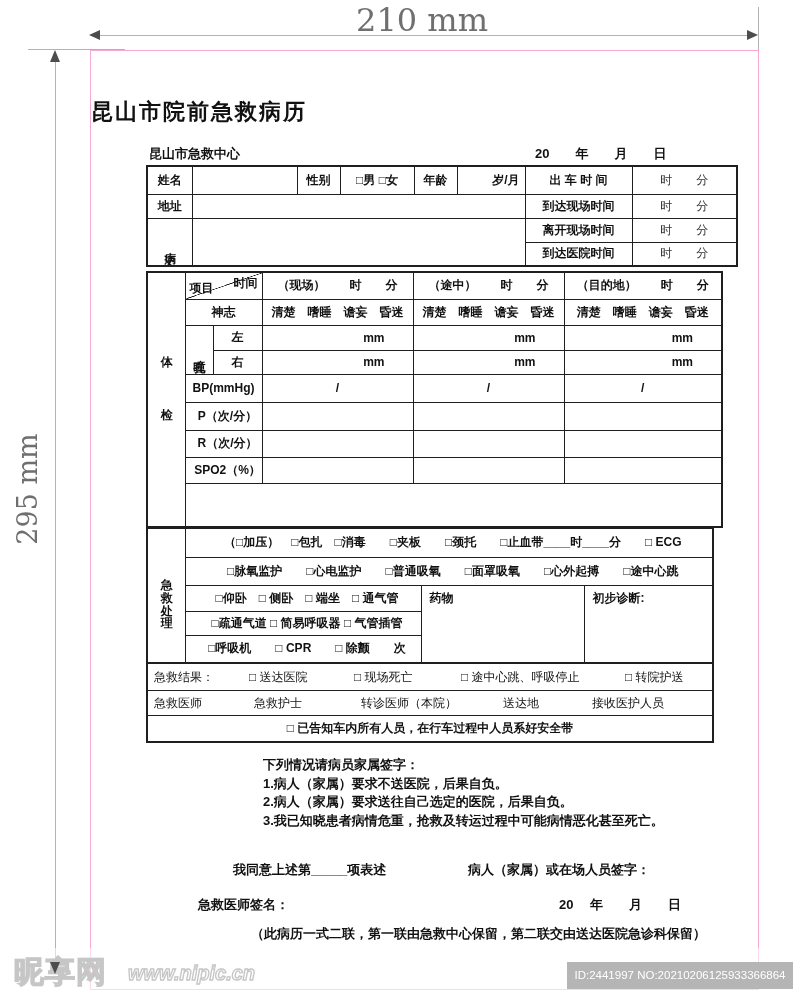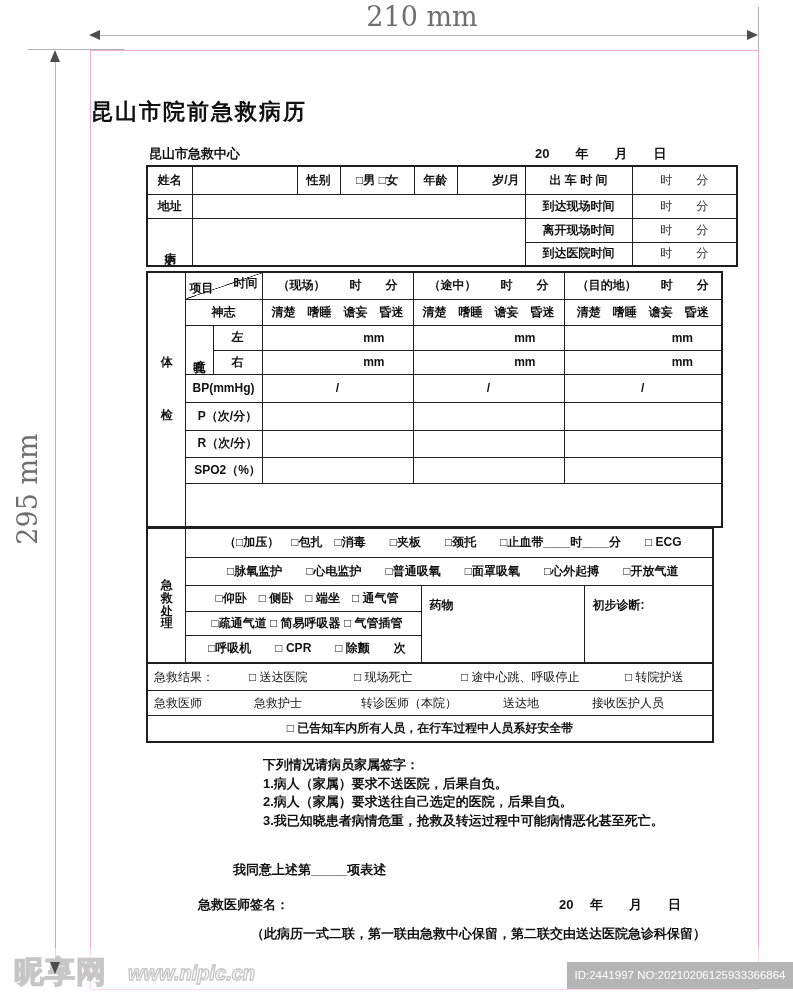--- a/index.html
+++ b/index.html
@@ -3,21 +3,21 @@
 <meta charset="utf-8">
 <style>
   * { margin:0; padding:0; box-sizing:border-box; }
   html,body { background:#ffffff; }
   #stage {
     position:relative; width:793px; height:993px; overflow:hidden;
     background:#ffffff; font-family:"Liberation Sans", sans-serif; color:#111;
   }
   
   .dim-text { color:#6f6f6f; font-family:"DejaVu Serif", serif; }
-  #dim-top-label { position:absolute; left:297px; top:1px; width:250px; text-align:center; font-size:27px; }
+  #dim-top-label { position:absolute; left:297px; top:1px; width:250px; text-align:center; font-size:32px; }
   #dim-top-line { position:absolute; left:92px; top:35px; width:664px; height:0; border-top:1px solid #b3b3b3; }
   .arr { position:absolute; width:0; height:0; }
   #arr-left  { left:89px; top:30px; border-top:5px solid transparent; border-bottom:5px solid transparent; border-right:11px solid #4d4d4d; }
   #arr-right { left:747px; top:30px; border-top:5px solid transparent; border-bottom:5px solid transparent; border-left:11px solid #4d4d4d; }
   #dim-right-tick { position:absolute; left:758px; top:7px; width:1px; height:53px; background:#b3b3b3; }
   #dim-left-line { position:absolute; left:55px; top:52px; width:1px; height:918px; background:#b3b3b3; }
   #dim-left-tick { position:absolute; left:28px; top:49px; width:97px; height:1px; background:#b3b3b3; }
   #arr-up   { left:50px; top:50px; border-left:5px solid transparent; border-right:5px solid transparent; border-bottom:12px solid #4d4d4d; }
   #arr-down { left:50px; top:962px; border-left:5px solid transparent; border-right:5px solid transparent; border-top:12px solid #4d4d4d; z-index:6; }
   #dim-left-label { position:absolute; left:-57px; top:468px; width:170px; height:42px; line-height:42px; text-align:center; font-size:27px; transform:rotate(-90deg); }
@@ -39,21 +39,21 @@
   #treat-table { left:55px; top:476px; width:566px; }
   #result-table { left:55px; top:611px; width:566px; }
   .vlabel { writing-mode:vertical-lr; text-orientation:upright; margin:0 auto; font-weight:bold; }
   
   .diag { position:relative; background:linear-gradient(to bottom right, transparent 49.4%, #1f1f1f 49.4%, #1f1f1f 50.8%, transparent 50.8%); }
   .diag .tr { position:absolute; right:4px; top:2px; font-size:12px; font-weight:bold; }
   .diag .bl { position:absolute; left:4px; bottom:2px; font-size:12px; font-weight:bold; }
   .mmcell { text-align:right; padding-right:28px; }
   .posrow { position:relative; width:100%; height:100%; }
   .ps { position:absolute; top:50%; transform:translateY(-50%); white-space:nowrap; font-size:12px; font-weight:normal; }
-  .toplab { text-align:left; vertical-align:top; padding:11px 0 0 8px; }
+  .toplab { text-align:left; vertical-align:top; padding:4px 0 0 8px; }
   
   .btxt { position:absolute; font-size:13px; font-weight:bold; white-space:nowrap; }
   #consent-block { position:absolute; left:172px; top:705px; font-size:13px; font-weight:bold; line-height:18.5px; }
   
   #wm-bar { position:absolute; left:0; top:948px; width:793px; height:45px; background:rgba(255,255,255,0.55); z-index:5; }
   .wm-outline { color:#ffffff; -webkit-text-stroke:1.3px #c6c6c6; text-shadow:0 0 1px #cccccc; font-weight:bold; }
   #wm-logo { position:absolute; left:14px; top:4px; font-size:30px; letter-spacing:1px; }
   #wm-url { position:absolute; left:128px; top:14px; font-size:20px; font-style:italic;text-align:center; }
   #id-box { position:absolute; right:0; top:14px; width:226px; height:27px; line-height:27px; background:#b5b5b5; color:#fff; font-size:11.5px; text-align:center; }
 </style>
@@ -194,21 +194,21 @@
           <col style="width:236px">
           <col style="width:163px">
           <col style="width:129px">
         </colgroup>
       <tbody>
           <tr style="height:29px">
         <td rowspan="5"><span class="vlabel" style="letter-spacing:13px">急救处理</span></td>
         <td colspan="3" class="lt">（□加压）　□包扎　□消毒　　□夹板　　□颈托　　□止血带____时____分　　□ ECG</td>
       </tr>
       <tr style="height:28px">
-        <td colspan="3" class="lt">□脉氧监护　　□心电监护　　□普通吸氧　　□面罩吸氧　　□心外起搏　　□开放气道</td>
+        <td colspan="3" class="lt">□脉氧监护　　□心电监护　　□普通吸氧　　□面罩吸氧　　□心外起搏　　□途中心跳</td>
       </tr>
       <tr style="height:26px">
         <td class="lt">□仰卧　□ 侧卧　□ 端坐　□ 通气管</td>
         <td rowspan="3" class="toplab">药物</td>
         <td rowspan="3" class="toplab">初步诊断:</td>
       </tr>
       <tr style="height:24px">
         <td class="lt">□疏通气道 □ 简易呼吸器 □ 气管插管</td>
       </tr>
       <tr style="height:28px">
@@ -250,20 +250,21 @@
     </tbody>
       </table>
 
     <div id="consent-block">
       <div>下列情况请病员家属签字：</div>
       <div>1.病人（家属）要求不送医院，后果自负。</div>
       <div>2.病人（家属）要求送往自己选定的医院，后果自负。</div>
       <div>3.我已知晓患者病情危重，抢救及转运过程中可能病情恶化甚至死亡。</div>
     </div>
     <span class="btxt" style="left:142px;top:810px">我同意上述第_____项表述</span>
+    <span class="btxt" style="left:377px;top:810px">病人（家属）或在场人员签字：</span>
     <span class="btxt" style="left:107px;top:845px">急救医师签名：</span>
     <span class="btxt" style="left:468px;top:845px">20　 年　　月　　日</span>
     <span class="btxt" style="left:160px;top:874px">（此病历一式二联，第一联由急救中心保留，第二联交由送达医院急诊科保留）</span>
   </div>
 
   <div id="wm-bar">
     <span id="wm-logo" class="wm-outline">昵享网</span>
     <span id="wm-url" class="wm-outline">www.nipic.cn</span>
     <span id="id-box">ID:2441997 NO:20210206125933366864</span>
   </div>

